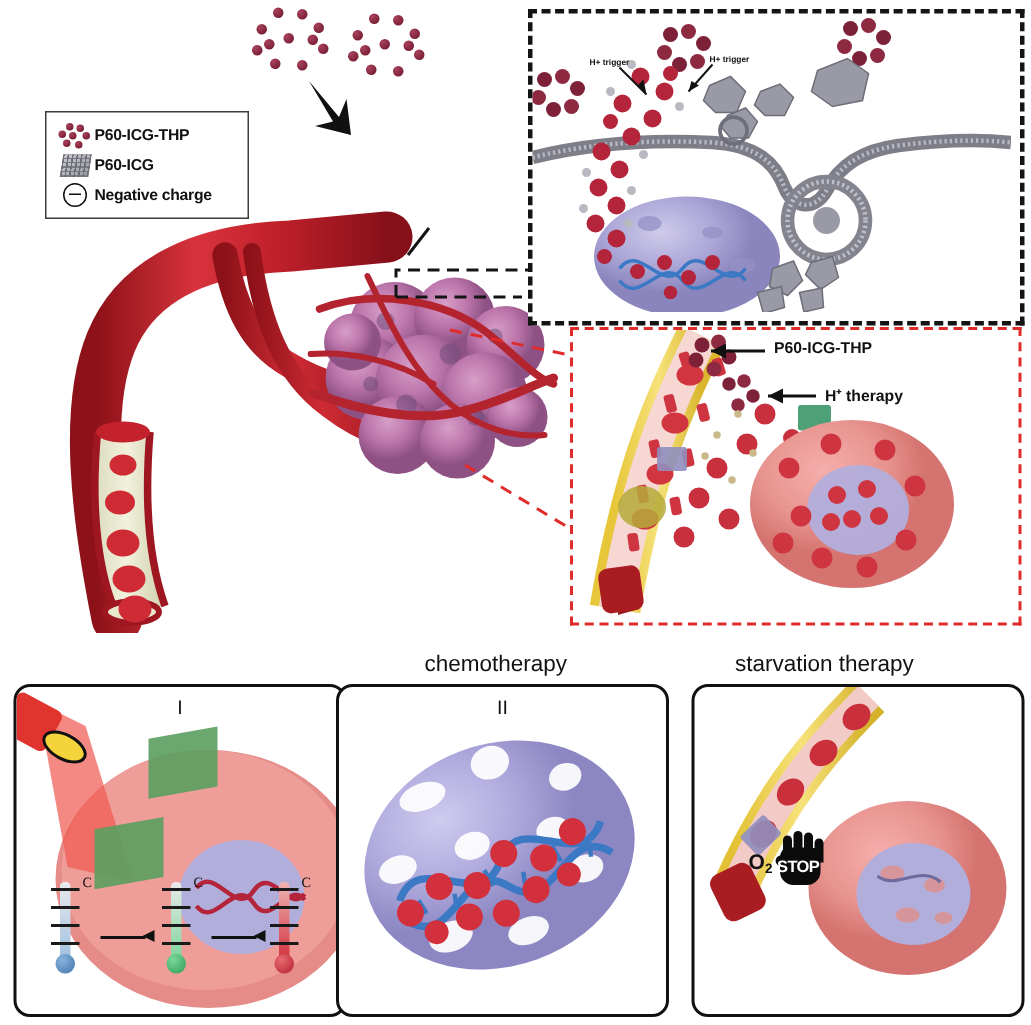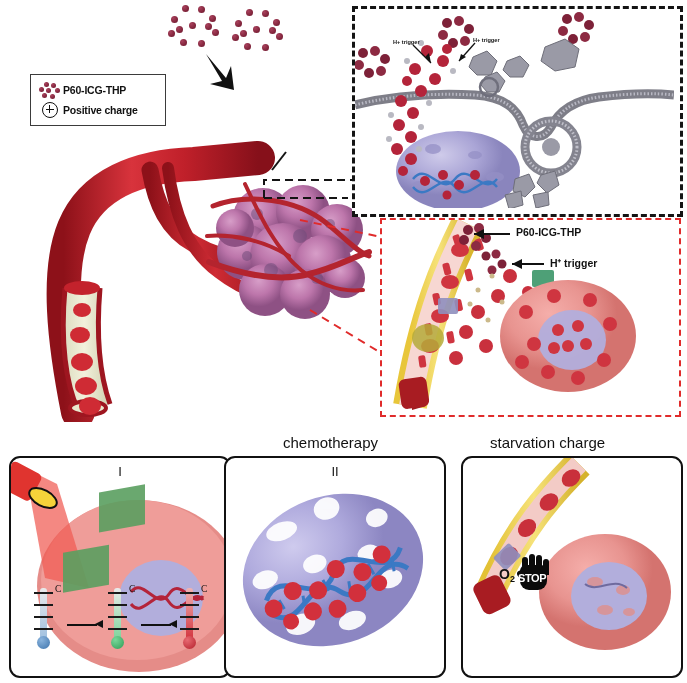--- a/index.html
+++ b/index.html
@@ -113,23 +113,29 @@
             <i style="width:5px;height:5px;left:16px;top:6px"></i>
           <i style="width:5px;height:5px;left:3px;top:11px"></i>
             <i style="width:5px;height:5px;left:11px;top:12px"></i>
           <i style="width:5px;height:5px;left:7px;top:6px"></i>
         </span>
       </span>
       <span class="legtxt">P60-ICG-THP</span>
     </div>
     <div class="legrow">
       <span class="legsw">
-          <span class="chargesym plus"></span>
+        <span class="meshsq" style="display:block;width:19px;height:15px;transform:skewX(-9deg);"></span>
+      </span>
+      <span class="legtxt">P60-ICG</span>
+    </div>
+    <div class="legrow">
+      <span class="legsw">
+          <span class="chargesym"></span>
         </span>
-      <span class="legtxt">Positive charge</span>
+      <span class="legtxt">Negative charge</span>
     </div>
   </div>
 
   <svg class="abs vesselwrap" viewBox="0 0 340 330">
     <defs>
       <linearGradient id="vg" x1="0" y1="0" x2="1" y2="0">
         <stop offset="0" stop-color="#8d1119"></stop>
           <stop offset=".35" stop-color="#d8333c"></stop>
         <stop offset=".62" stop-color="#c0202a"></stop>
           <stop offset="1" stop-color="#86101a"></stop>
@@ -452,25 +458,25 @@
       </g>
 
       <g>
         <line x1="92" y1="14" x2="128" y2="14" stroke="#111" stroke-width="2"></line>
         <polygon points="92,14 102,9 102,19" fill="#111"></polygon>
         <line x1="130" y1="44" x2="162" y2="44" stroke="#111" stroke-width="2"></line>
         <polygon points="130,44 140,39 140,49" fill="#111"></polygon>
       </g>
     </svg>
     <span class="anno abs" style="left:134px;top:6px;">P60-ICG-THP</span>
-    <span class="anno abs" style="left:168px;top:36px;">H⁺ trigger</span>
+    <span class="anno abs" style="left:168px;top:36px;">H⁺ therapy</span>
   </div>
 
   <div class="ther-title" style="left:283px;top:434px;">chemotherapy</div>
-  <div class="ther-title" style="left:490px;top:434px;">starvation charge</div>
+  <div class="ther-title" style="left:490px;top:434px;">starvation therapy</div>
 
   <div class="ther-panel" style="left:9px;width:218px;">
     <div class="roman">I</div>
     <svg width="214" height="214" viewBox="0 0 214 214" style="position:absolute;left:0;top:0;">
       <ellipse cx="128" cy="128" rx="102" ry="86" fill="#e58c88"></ellipse>
       <ellipse cx="126" cy="122" rx="96" ry="80" fill="#ef9d99"></ellipse>
       <ellipse cx="150" cy="140" rx="42" ry="38" fill="#b2aedc"></ellipse>
       <g stroke="#b4243a" stroke-width="3" fill="none">
         <path d="M120 134 C132 118 146 154 158 136 C170 118 182 152 192 138"></path>
         <path d="M120 146 C132 162 146 126 158 144 C170 162 182 128 192 142"></path>

